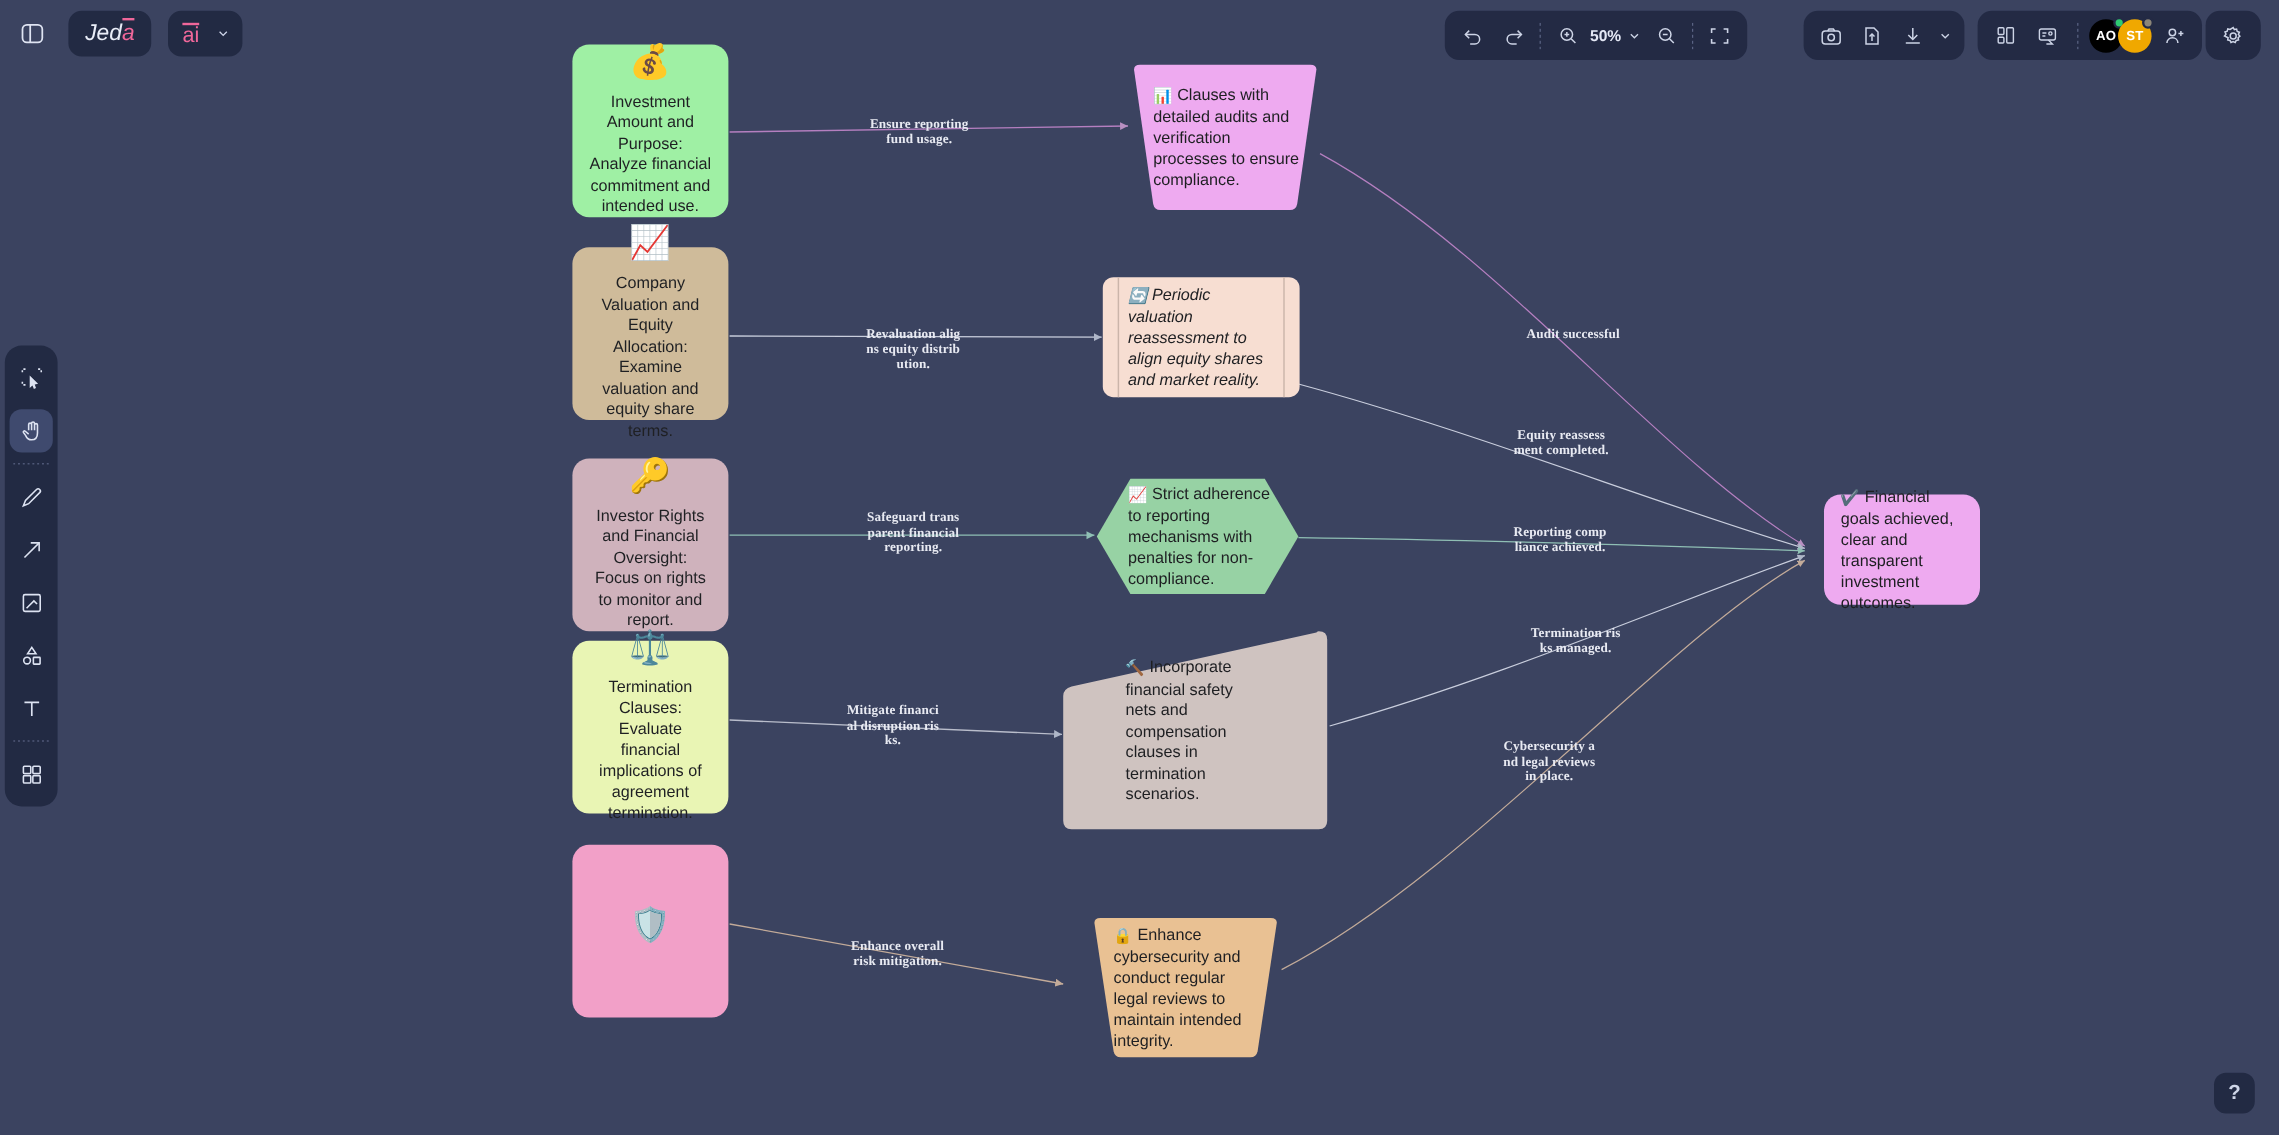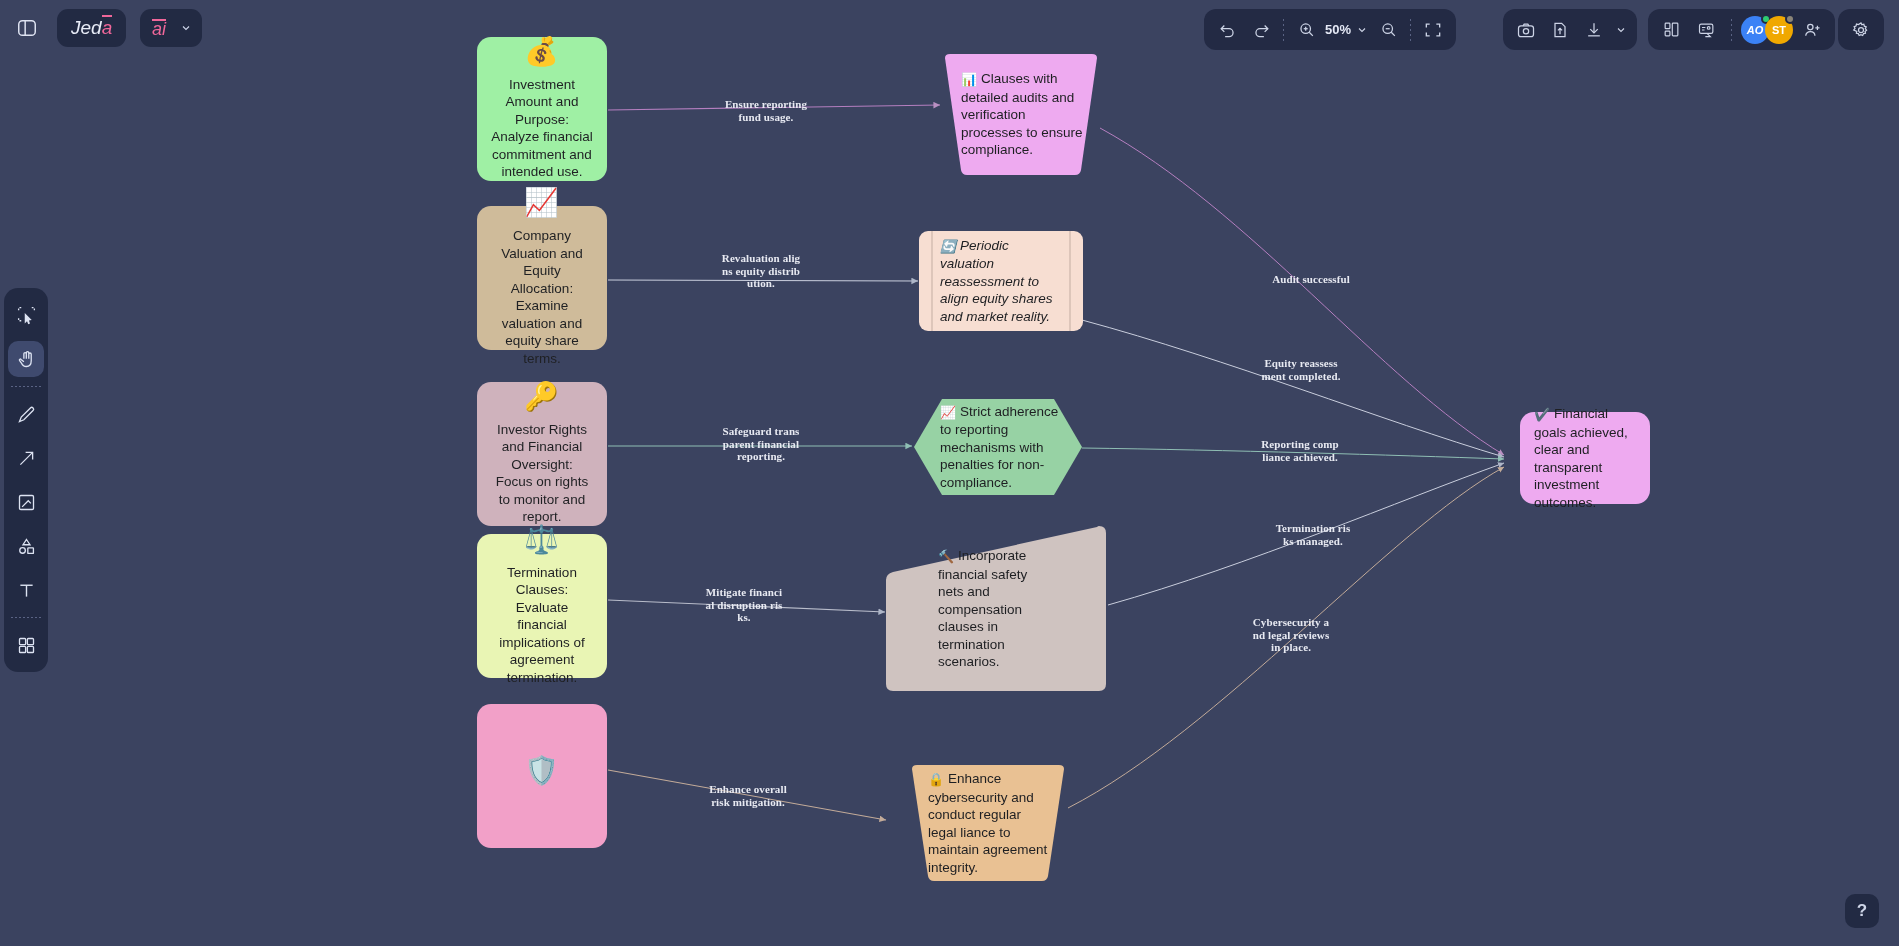--- a/index.html
+++ b/index.html
@@ -100,21 +100,21 @@
     position: absolute; left: 57px; top: 9px;
     height: 38px; padding: 0 14px; border-radius: 11px;
     background: #222a43; color: #e9edf8;
     display: flex; align-items: center; font-size: 19px; cursor: pointer; font-style: italic;
   }
   .brand .ov { border-top: 2px solid #f0679a; line-height: 17px; color:#f0679a; }
   .ai-btn {
     position: absolute; left: 140px; top: 9px;
     height: 38px; padding: 0 10px 0 12px; border-radius: 11px;
     background: #222a43; color: #cfd6ea;
-    display: flex; align-items: center; gap: 14px; font-size: 18px; cursor: pointer; font-style: italic;
+    display: flex; align-items: center; gap: 14px; font-size: 18px; cursor: pointer;
   }
   .ai-btn .ai { color: #f0679a; border-top: 2px solid #f0679a; line-height: 16px;}
 
   .avatar {
     width: 28px; height: 28px; border-radius: 50%;
     display: flex; align-items: center; justify-content: center;
     font-size: 11px; font-weight: 700; color: #fff;
     position: relative;
   }
   .avatar .dot {
@@ -182,21 +182,21 @@
 
       <path d="M1100,128 C1250,210 1380,380 1504,455" stroke="#b57fc0" stroke-width="1.0" fill="none" marker-end="url(#ah-pink)"></path>
       <path d="M1082,320 C1230,360 1380,420 1504,457" stroke="#c9cedd" stroke-width="1.0" fill="none" marker-end="url(#ah-grey)"></path>
       <path d="M1082,448 C1230,450 1390,455 1504,459" stroke="#8fbfb4" stroke-width="1.0" fill="none" marker-end="url(#ah-teal)"></path>
       <path d="M1108,605 C1250,565 1400,500 1504,463" stroke="#c9cedd" stroke-width="1.0" fill="none" marker-end="url(#ah-grey)"></path>
       <path d="M1068,808 C1220,730 1390,530 1504,467" stroke="#c3ab99" stroke-width="1.0" fill="none" marker-end="url(#ah-tan)"></path>
     </svg>
 
     <div class="edge-label" style="left:766px;top:110px;">Ensure reporting
 fund usage.</div>
-    <div class="edge-label" style="left:761px;top:271px;">Revaluation alig
+    <div class="edge-label" style="left:761px;top:291px;">Revaluation alig
 ns equity distrib
 ution.</div>
     <div class="edge-label" style="left:761px;top:444px;">Safeguard trans
 parent financial
 reporting.</div>
     <div class="edge-label" style="left:744px;top:605px;">Mitigate financi
 al disruption ris
 ks.</div>
     <div class="edge-label" style="left:748px;top:795px;">Enhance overall
 risk mitigation.</div>
@@ -287,21 +287,21 @@
           <span>Strict adherence to reporting mechanisms with penalties for non-compliance.</span></div>
       </div>
     </div>
 
     <div class="node" style="left:908px;top:763px;width:160px;height:120px;">
       <svg class="shape-svg" viewBox="0 0 160 120" preserveAspectRatio="none">
         <path d="M4,6 Q4,2 9,2 L151,2 Q156,2 156,6 L140,113 Q139,118 134,118 L26,118 Q21,118 20,113 Z" fill="#e9c193"></path>
       </svg>
       <div class="shape-text" style="padding:10px 16px 10px 20px;">
         <div><span class="mini">🔒</span>
-          <span>Enhance cybersecurity and conduct regular legal liance to maintain agreement integrity.</span></div>
+          <span>Enhance cybersecurity and conduct regular legal reviews to maintain intended integrity.</span></div>
       </div>
     </div>
 
     <div class="node rounded" style="left:1520px;top:412px;width:130px;height:92px;background:#eeaaf0;border-radius:14px;">
       <div class="shape-text" style="padding:10px 12px 10px 14px;">
         <div><span class="mini">✔️</span>
           <span>Financial goals achieved, clear and transparent investment outcomes.</span></div>
       </div>
     </div>
 
@@ -412,21 +412,21 @@
       </div>
       <div class="tb-btn">
         <svg width="20" height="20" viewBox="0 0 24 24" fill="none" stroke="currentColor" stroke-width="1.4">
           <rect x="3" y="5" width="16" height="11" rx="2"></rect>
             <circle cx="14" cy="9.5" r="1.6"></circle>
             <path d="M6 9h4M6 12h3"></path>
             <path d="M12 16l4 4h-6"></path>
           </svg>
       </div>
       <div class="tb-sep"></div>
-      <div class="avatar" style="background:#3b82f6;margin-left:2px;font-style:italic;">
+      <div class="avatar" style="background:#000000;margin-left:2px;">
         <span>AO</span>
         <span class="dot" style="background:#2ecc71;"></span>
       </div>
       <div class="avatar" style="background:#f0a800;margin-left:-6px;">
         <span>ST</span>
         <span class="dot" style="background:#8b8578;"></span>
       </div>
       <div class="tb-btn">
         <svg width="20" height="20" viewBox="0 0 24 24" fill="none" stroke="currentColor" stroke-width="1.5">
           <circle cx="10" cy="8.5" r="3.2"></circle>

